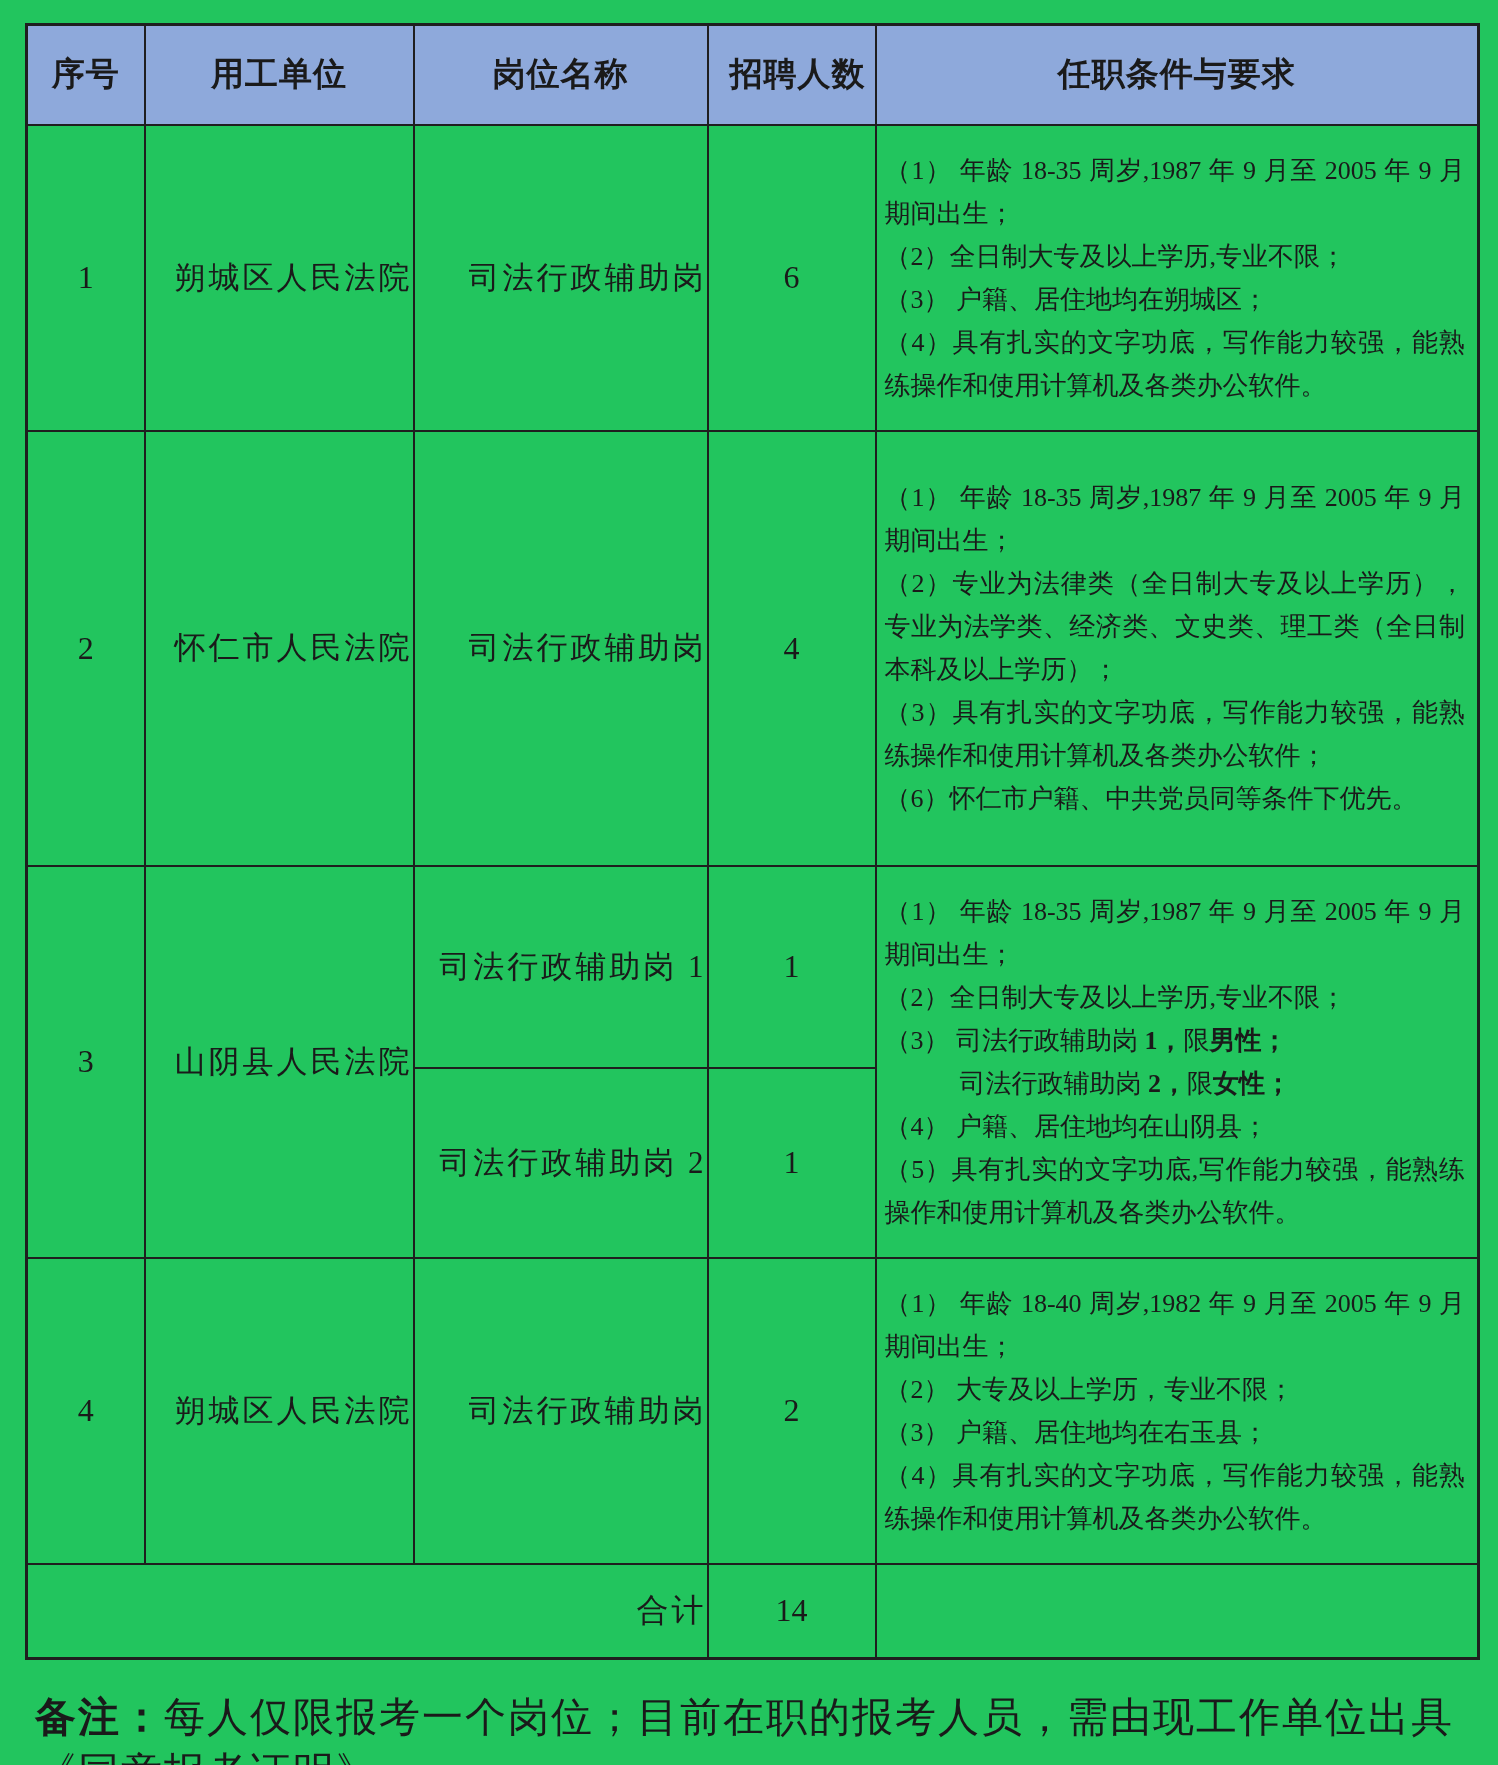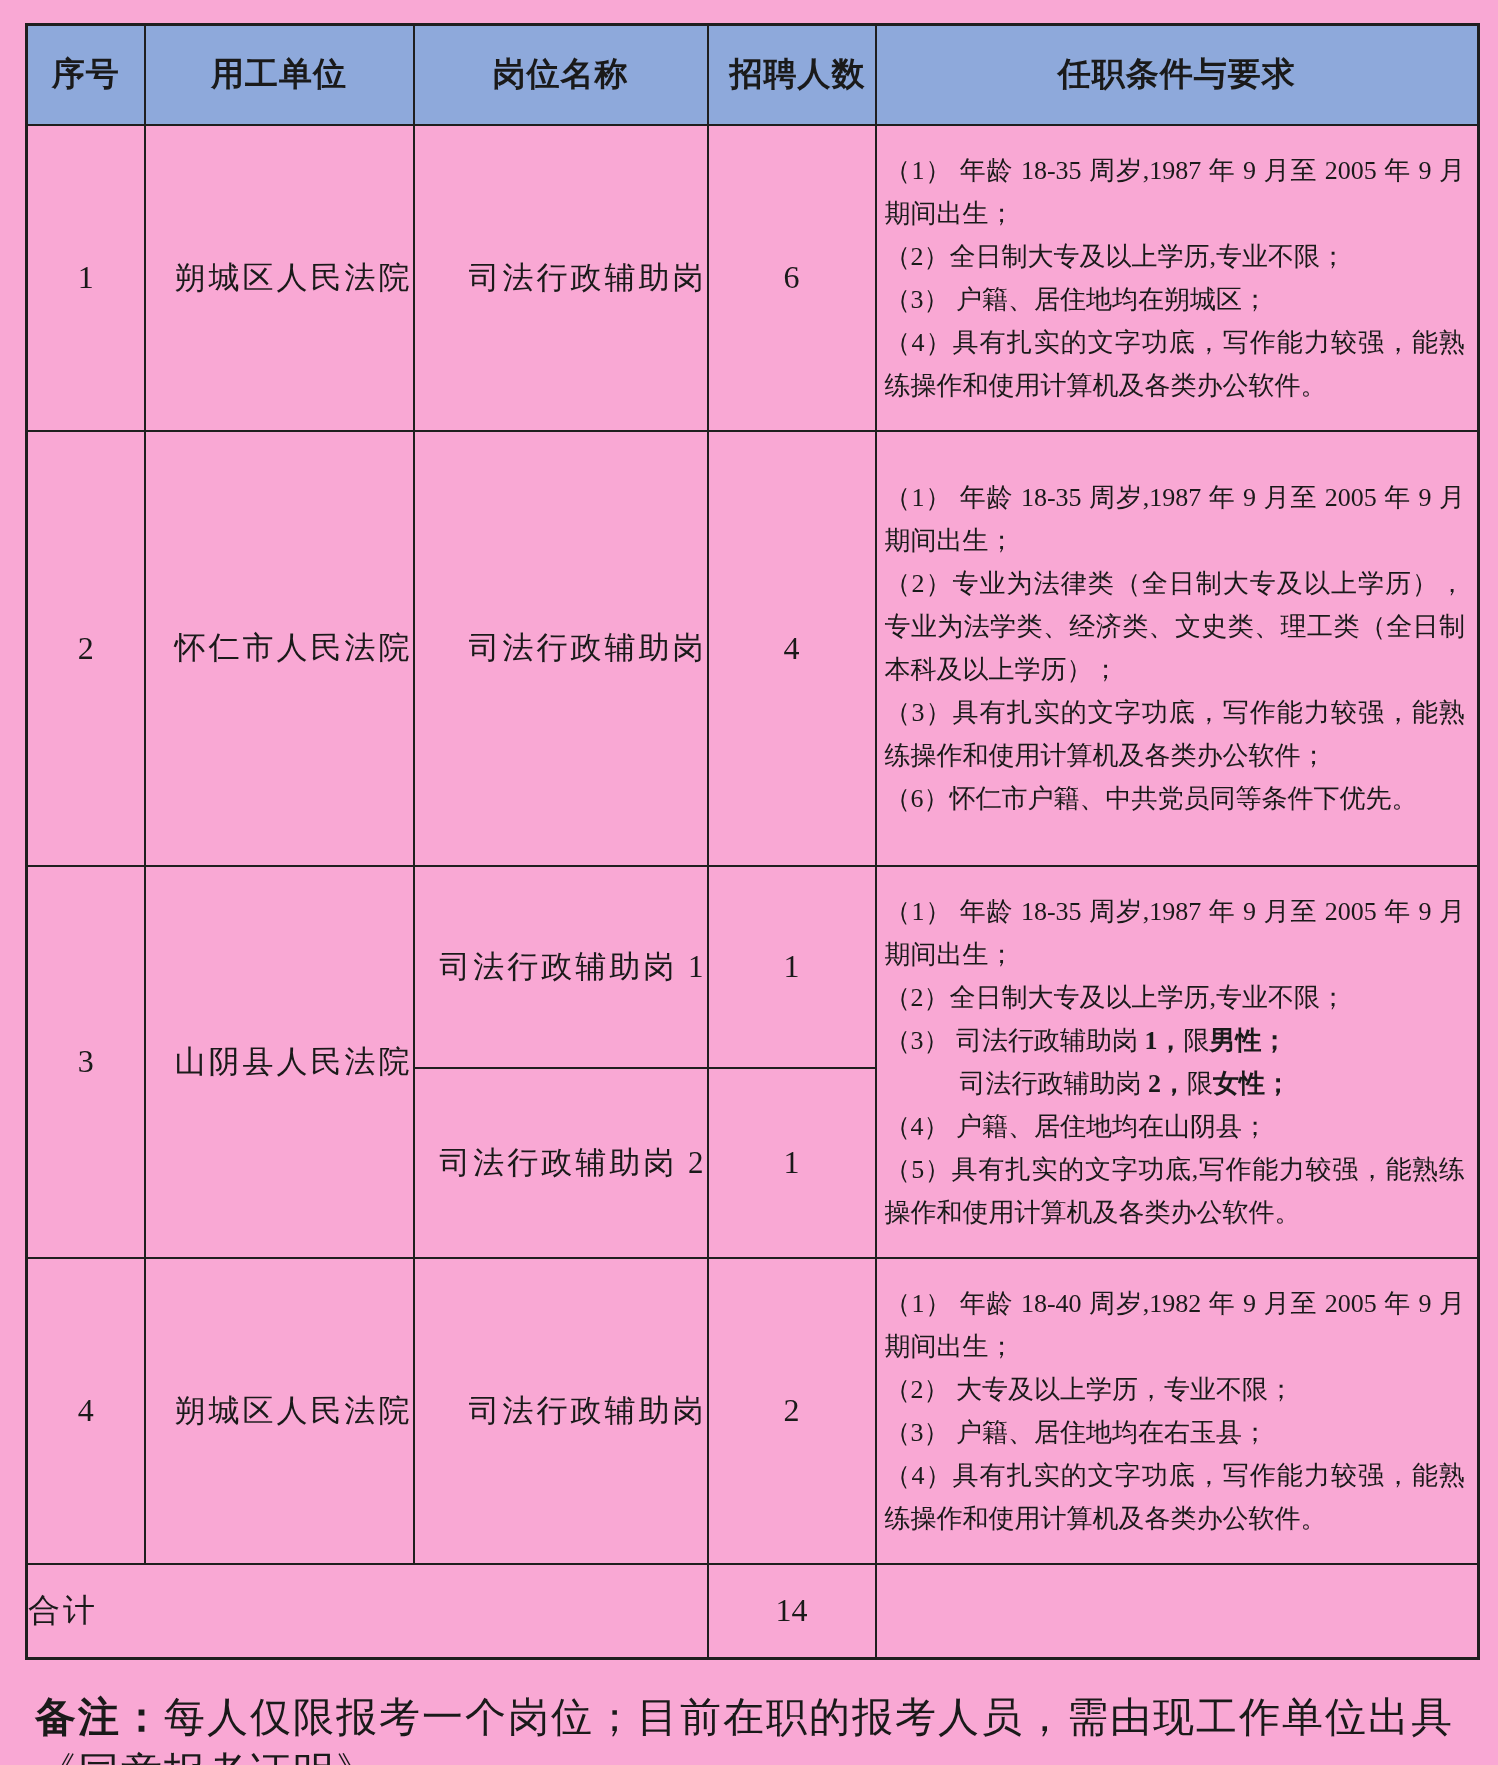--- a/index.html
+++ b/index.html
@@ -5,21 +5,21 @@
   html,body { margin:0; padding:0; }
   body {
     background:#ffffff;
     font-family:"Liberation Serif","DejaVu Serif",serif;
     color:#1a1a1a;
   }
   .page {
     position:relative;
     width:1498px;
     height:1765px;
-    background:#f9a8d4;
+    background:#22c55e;
     box-sizing:border-box;
     padding:23px 21px 0 25px;
   }
   table.recruit-table {
     border-collapse:collapse;
     table-layout:fixed;
     width:1452px;
     border:3px solid #1f1f1f;
   }
   .recruit-table th, .recruit-table td {
@@ -50,21 +50,21 @@
     line-height:43px;
     padding:0 12px 0 8px;
     vertical-align:middle;
   }
   p.cond-line {
     margin:0;
     text-align:justify;
   }
   p.cond-line.indent { padding-left:75px; }
   td.c-total-label {
-    text-align:left;
+    text-align:right;
     font-size:32px;
     letter-spacing:3px;
   }
   .note {
     margin:30px 0 0 10px;
     font-size:41px;
     letter-spacing:2px;
   }
   .note b { letter-spacing:2px; }
 </style>

